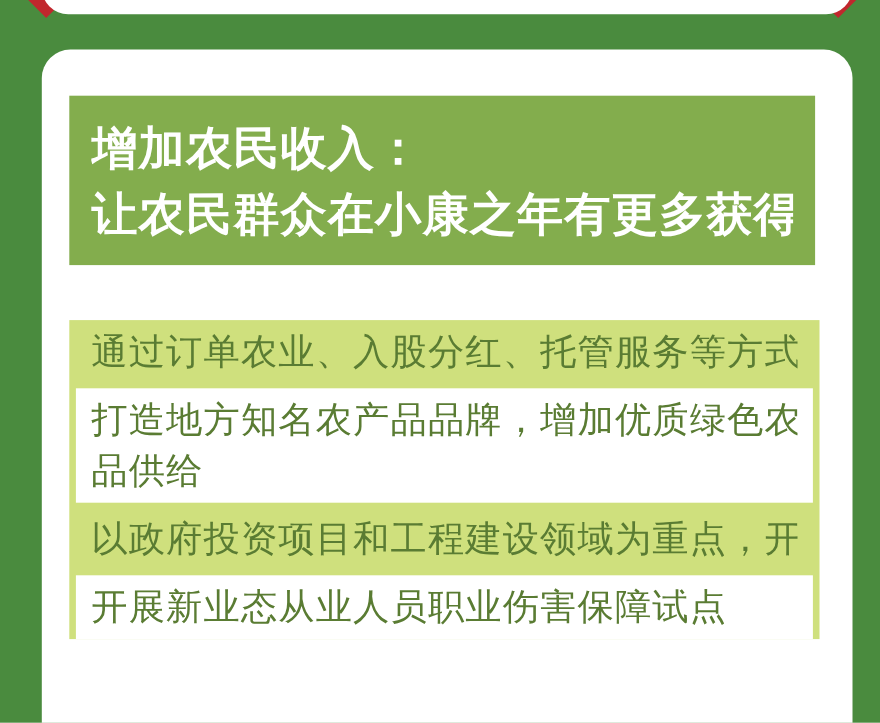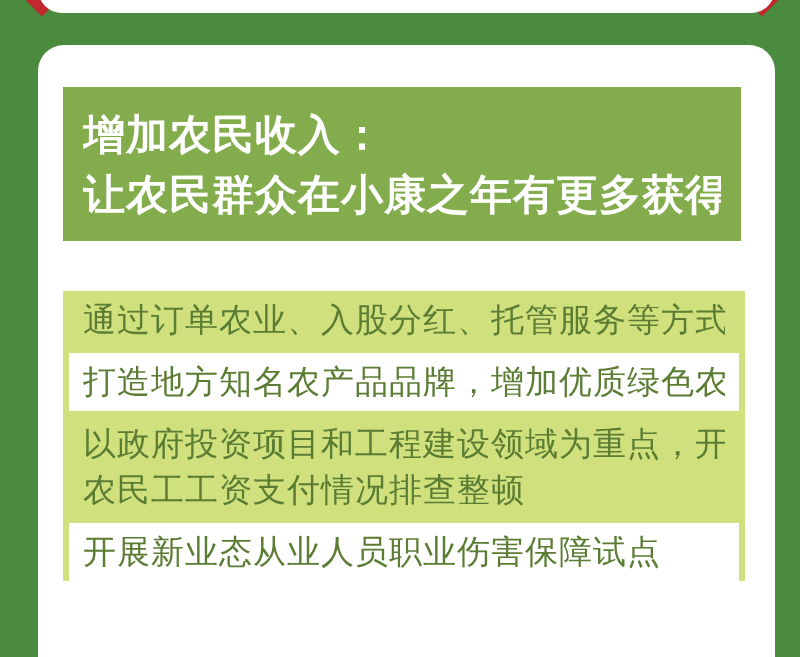--- a/index.html
+++ b/index.html
@@ -98,25 +98,25 @@
   </div>
 
   <div class="list">
 
     <div class="row row-green">
       <div class="row-line">通过订单农业、入股分红、托管服务等方式，</div>
     </div>
 
     <div class="row row-white">
       <div class="row-line">打造地方知名农产品品牌，增加优质绿色农产</div>
+      <div class="row-line">品供给</div>
     </div>
 
     <div class="row row-green">
       <div class="row-line">以政府投资项目和工程建设领域为重点，开展</div>
-      <div class="row-line">农民工工资支付情况排查整顿</div>
     </div>
 
     <div class="row row-white">
       <div class="row-line">开展新业态从业人员职业伤害保障试点</div>
 
     </div>
 
   </div>
 </div>
 

